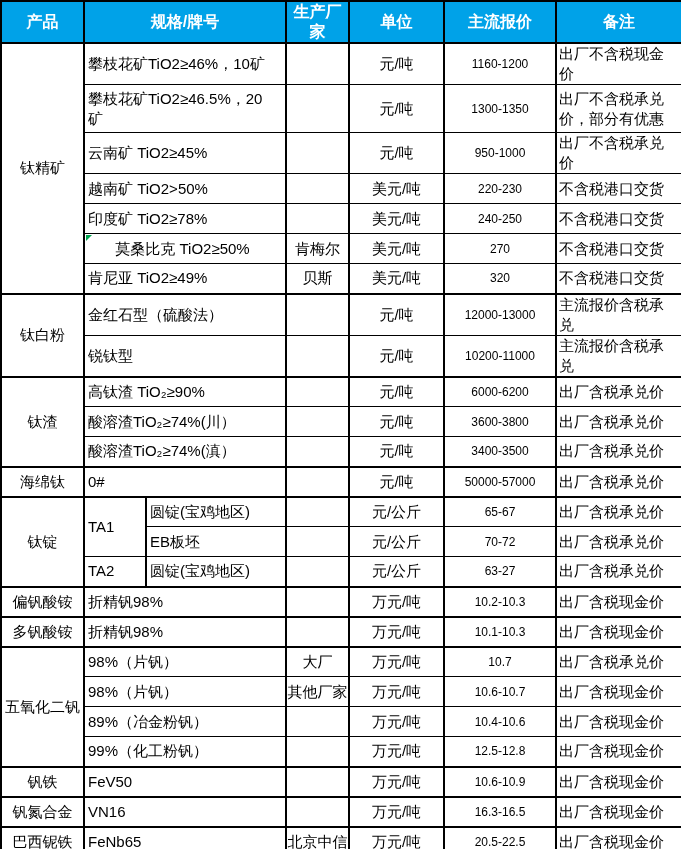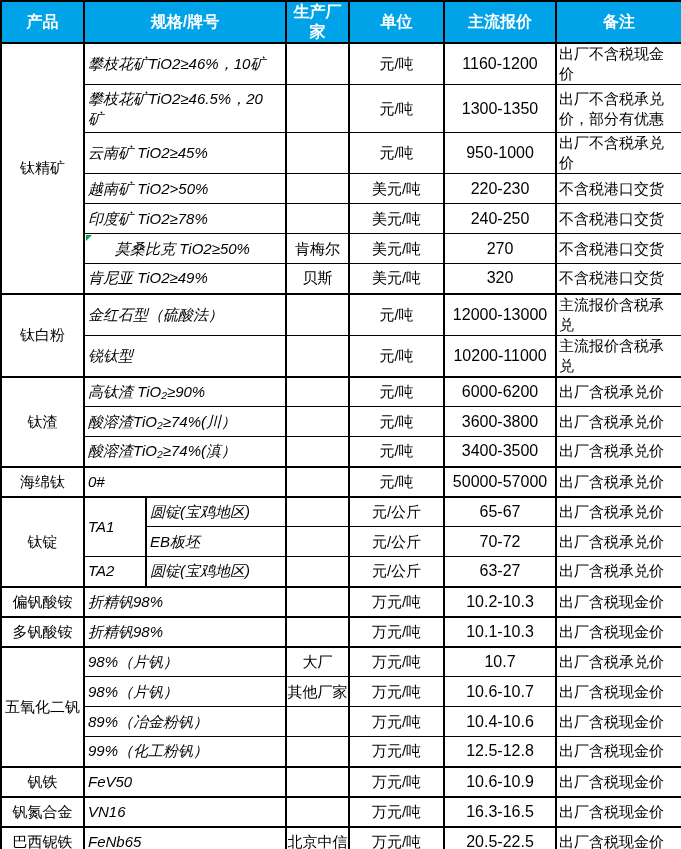--- a/index.html
+++ b/index.html
@@ -31,23 +31,23 @@
   tr.gs td{border-top-width:2px;}
   th{
     background:#00A2E8;
     color:#fff;
     font-weight:bold;
     font-size:16px;
     border-bottom-width:2px;
     text-align:center;
   }
   td.product{text-align:center;margin-top:40px;}
-  td.spec,td.spec2,td.grade{text-align:left;padding-left:3px;padding-right:8px;font-style:italic;}
+  td.spec,td.spec2,td.grade{text-align:left;padding-left:3px;padding-right:8px;}
   td.vendor,td.unit,td.price{text-align:center;}
-  td.price{font-size:16px;}
+  td.price{font-size:12px;}
   td.note{text-align:left;padding-left:2px;padding-right:8px;}
   td.rel{position:relative;text-align:center;}
   .flag{
     position:absolute;left:1px;top:1px;
     width:0;height:0;
     border-top:6px solid #00A651;
     border-right:6px solid transparent;
   }
 </style>
 </head>

